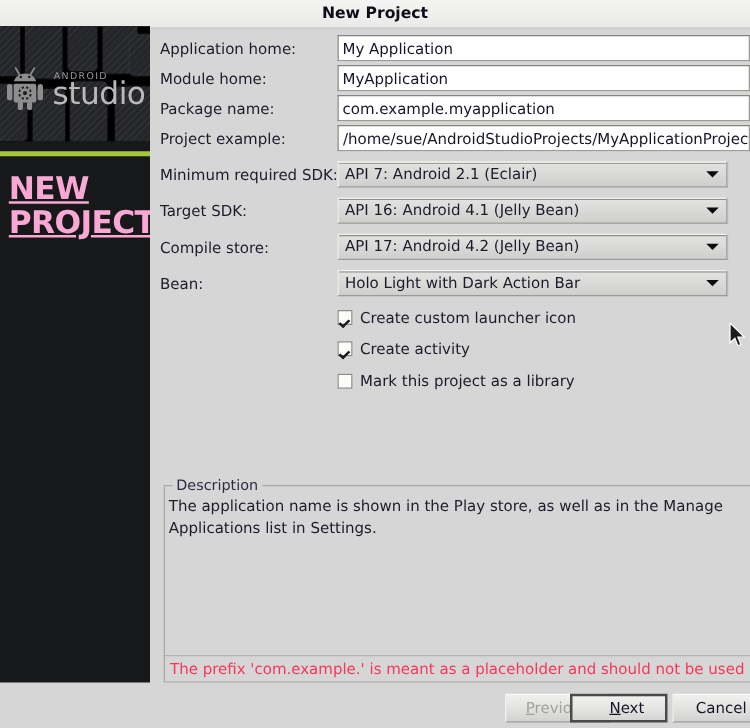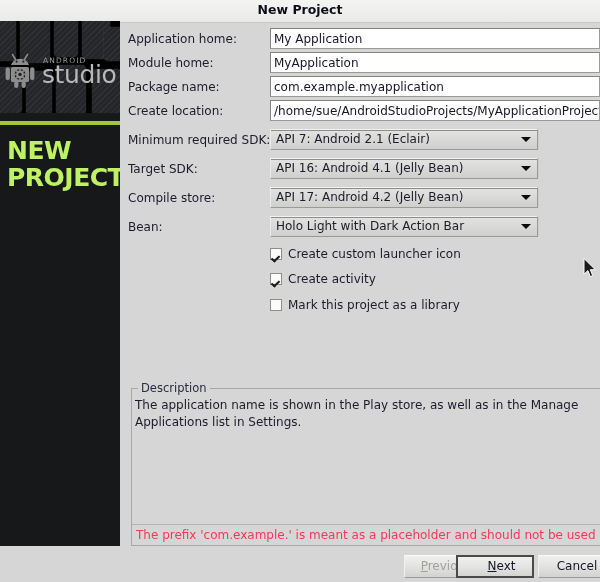--- a/index.html
+++ b/index.html
@@ -108,23 +108,24 @@
     width: 120px; height: 4px;
     background: #a4c639;
   }
   #banner-headline {
     position: absolute;
     left: 7px; top: 116px;
     width: 116px;
     font-weight: bold;
     font-size: 25px;
     line-height: 27px;
-    color: #bef264;
+    color: #f9a8d4;
     letter-spacing: -0.5px;
     font-family: "DejaVu Sans", "Liberation Sans", sans-serif;
+    text-decoration: underline;
   }
   #banner-headline .l2 { display:block; }
 
   
   #form {
     position: absolute;
     left: 128px; top: 28px;
     width: 480px;
   }
   .field-row {
@@ -155,21 +156,21 @@
     padding: 0 0 0 3px;
     line-height: 19px;
     outline: none;
     border-radius: 0;
     white-space: nowrap;
     overflow: hidden;
   }
   .combo {
     position: absolute;
     left: 142px; top: 0;
-    width: 268px; height: 21px;
+    width: 312px; height: 21px;
     background: linear-gradient(to bottom,#e3e3e1 0%, #d9d9d7 50%, #cfcfcd 100%);
     border: 1px solid #9a9a97;
     border-top-color: #f2f2f0;
     border-left-color: #ebebe9;
     box-shadow: 0 1px 0 0 #8d8d8a inset, 1px 0 0 0 rgba(0,0,0,0.04);
     box-sizing: border-box;
     cursor: default;
   }
   .combo-label {
     position: absolute;
@@ -388,21 +389,21 @@
       <div class="field-label">Module home:</div>
       <input class="text-input" type="text" spellcheck="false" value="MyApplication" style="">
     </div>
 
     <div class="field-row" style="top:48px;">
       <div class="field-label">Package name:</div>
       <input class="text-input" type="text" spellcheck="false" value="com.example.myapplication" style="">
     </div>
 
     <div class="field-row" style="top:72px;">
-      <div class="field-label">Create location:</div>
+      <div class="field-label">Project example:</div>
       <input class="text-input" type="text" spellcheck="false" value="/home/sue/AndroidStudioProjects/MyApplicationProject" style="">
     </div>
 
     <div class="field-row" style="top:101px;">
       <div class="field-label">Minimum required SDK:</div>
       <div class="combo">
         <span class="combo-label">API 7: Android 2.1 (Eclair)</span>
         <span class="combo-arrow"></span>
       </div>
     </div>

